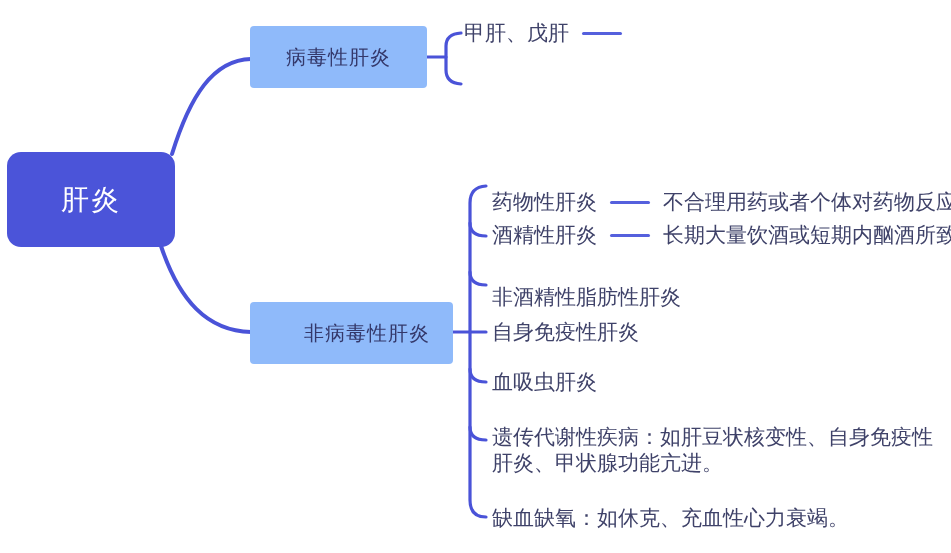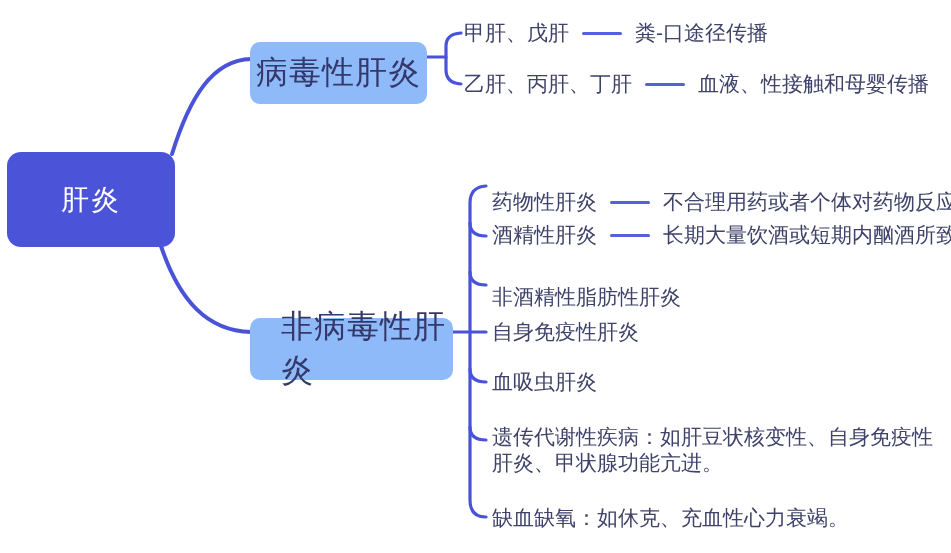--- a/index.html
+++ b/index.html
@@ -27,22 +27,22 @@
     position:absolute;
     display:flex;align-items:center;justify-content:center;
     box-sizing:border-box;
   }
   .node-root{
     left:7px;top:152px;width:168px;height:95px;
     background:var(--root-fill);border-radius:14px;
     color:var(--root-text);font-size:28px;font-weight:500;letter-spacing:2px;
   }
   .node-branch{
-    background:var(--branch-fill);border-radius:10px;
-    color:var(--branch-text);font-size:32px;font-weight:500;letter-spacing:1px;margin-top:16px;
+    background:var(--branch-fill);border-radius:4px;
+    color:var(--branch-text);font-size:20px;font-weight:500;letter-spacing:1px;
   }
   .node-branch.viral{left:250px;top:26px;width:177px;height:62px;}
   .node-branch.nonviral{left:250px;top:302px;width:203px;height:62px;padding-left:31px;}
   .leaf{
     position:absolute;
     display:flex;align-items:center;
     height:26px;
     color:var(--leaf-text);font-size:21px;line-height:26px;
     white-space:nowrap;
   }
@@ -85,26 +85,20 @@
     <span>病毒性肝炎</span>
   </div>
 
   <div class="node node-branch nonviral">
     <span>非病毒性肝炎</span>
   </div>
 
   <div class="leaf b1" style="top:20px;">
     <span>甲肝、戊肝</span>
     <span class="dash"></span>
-    <span>粪-口途径传播</span>
-  </div>
-  <div class="leaf b1" style="top:71px;">
-    <span>乙肝、丙肝、丁肝</span>
-    <span class="dash"></span>
-    <span>血液、性接触和母婴传播</span>
   </div>
 
   <div class="leaf b2" style="top:189px;">
     <span>药物性肝炎</span>
     <span class="dash"></span>
     <span>不合理用药或者个体对药物反应</span>
   </div>
   <div class="leaf b2" style="top:222px;">
     <span>酒精性肝炎</span>
     <span class="dash"></span>

